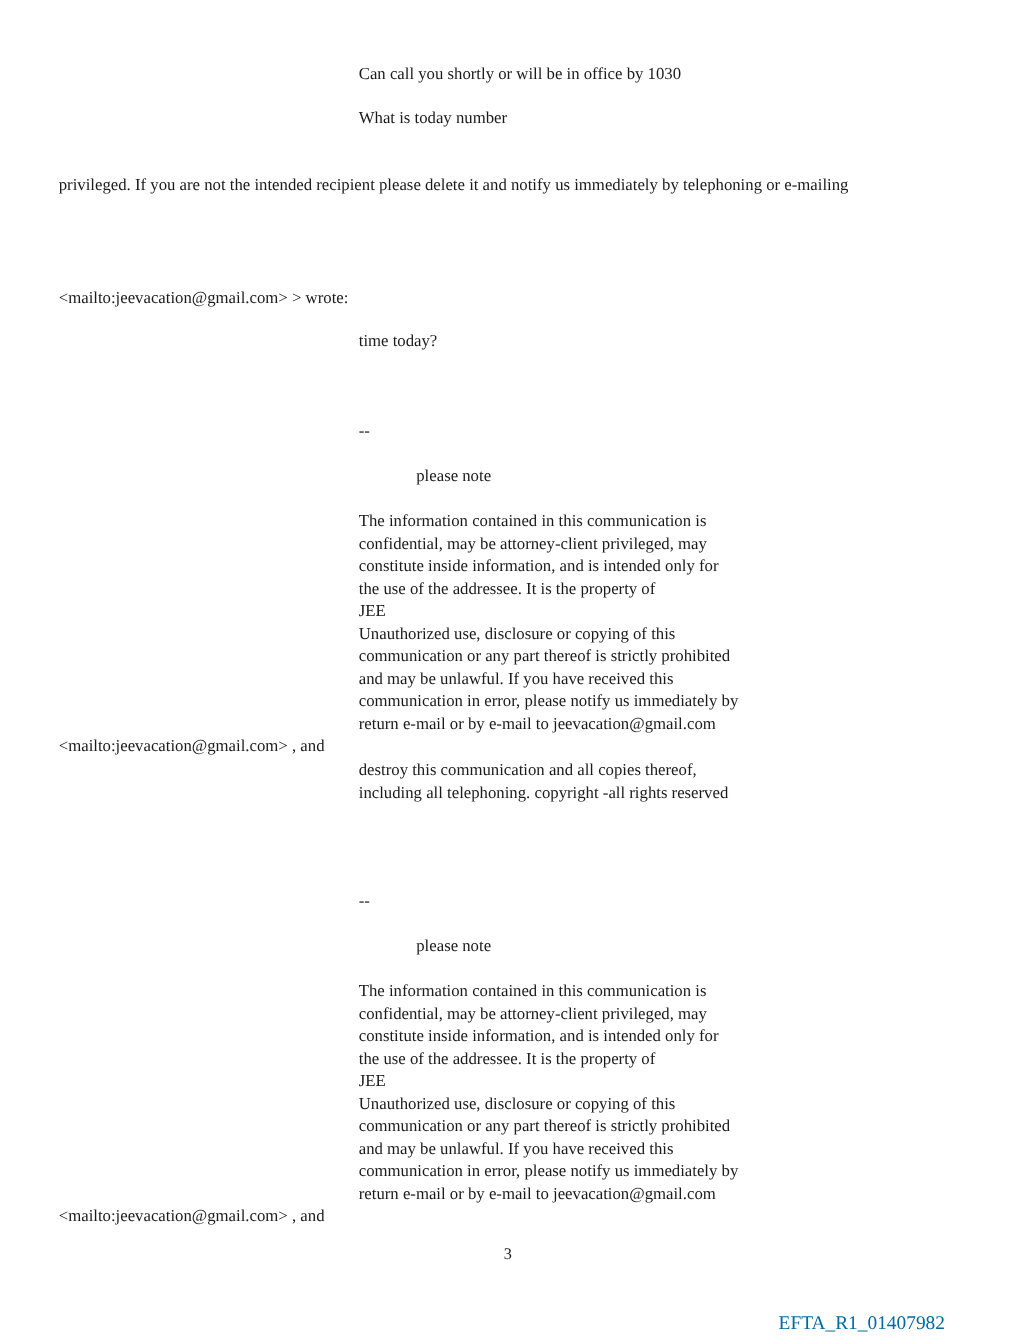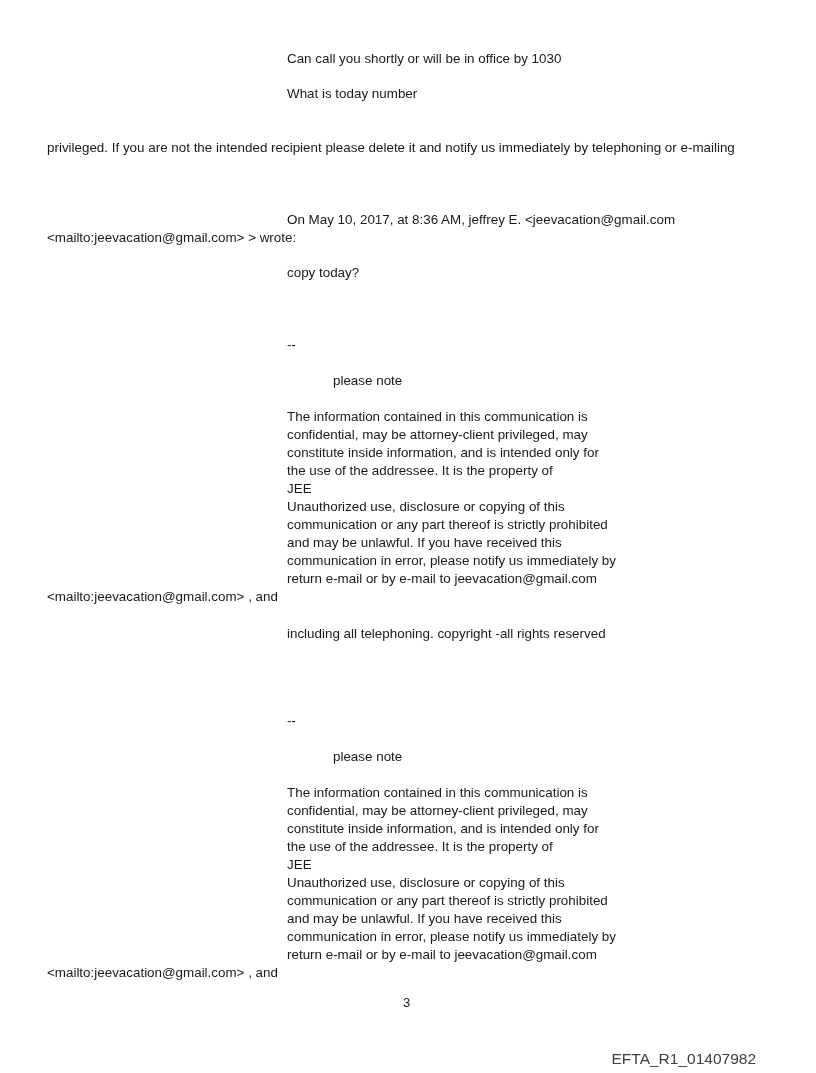--- a/index.html
+++ b/index.html
@@ -6,21 +6,21 @@
     margin: 0;
     padding: 0;
     background: #ffffff;
   }
   .page {
     position: relative;
     width: 776px;
     height: 1073px;
     background: #ffffff;
     overflow: hidden;
-    font-family: Liberation Sans, sans-serif;
+    font-family: Liberation Serif, serif;
     color: #1a1a1a;
   }
   .line {
     position: absolute;
     white-space: pre;
     font-size: 13.4px;
     line-height: 18px;
   }
   .left    { left: 47px;  }
   .indent  { left: 287px; }
@@ -29,53 +29,53 @@
     position: absolute;
     left: 403px;
     top: 995px;
     font-size: 13px;
   }
   .bates {
     position: absolute;
     right: 20px;
     top: 1050px;
     font-size: 15.5px;
-    color: #404040;
+    color: #0369a1;
     margin-left: 13px;
   }
 </style>
 </head>
 <body>
 
 <div class="page">
 
   <div class="line indent" style="top:50px">Can call you shortly or will be in office by 1030</div>
   <div class="line indent" style="top:85px">What is today number</div>
 
   <div class="line left" style="top:139px">privileged. If you are not the intended recipient please delete it and notify us immediately by telephoning or e-mailing</div>
 
-  <div class="line indent" style="top:211px">On May 10, 2017, at 8:36 AM, jeffrey E. &lt;jeevacation@gmail.com</div>
   <div class="line left" style="top:229px">&lt;mailto:jeevacation@gmail.com&gt; &gt; wrote:</div>
 
-  <div class="line indent" style="top:264px">copy today?</div>
+  <div class="line indent" style="top:264px">time today?</div>
 
   <div class="line indent" style="top:336px">--</div>
   <div class="line indent2" style="top:372px">please note</div>
 
   <div class="line indent" style="top:408px">The information contained in this communication is</div>
   <div class="line indent" style="top:426px">confidential, may be attorney-client privileged, may</div>
   <div class="line indent" style="top:444px">constitute inside information, and is intended only for</div>
   <div class="line indent" style="top:462px">the use of the addressee. It is the property of</div>
   <div class="line indent" style="top:480px">JEE</div>
   <div class="line indent" style="top:498px">Unauthorized use, disclosure or copying of this</div>
   <div class="line indent" style="top:516px">communication or any part thereof is strictly prohibited</div>
   <div class="line indent" style="top:534px">and may be unlawful. If you have received this</div>
   <div class="line indent" style="top:552px">communication in error, please notify us immediately by</div>
   <div class="line indent" style="top:570px">return e-mail or by e-mail to jeevacation@gmail.com</div>
   <div class="line left" style="top:588px">&lt;mailto:jeevacation@gmail.com&gt; , and</div>
+  <div class="line indent" style="top:607px">destroy this communication and all copies thereof,</div>
   <div class="line indent" style="top:625px">including all telephoning. copyright -all rights reserved</div>
 
   <div class="line indent" style="top:712px">--</div>
   <div class="line indent2" style="top:748px">please note</div>
 
   <div class="line indent" style="top:784px">The information contained in this communication is</div>
   <div class="line indent" style="top:802px">confidential, may be attorney-client privileged, may</div>
   <div class="line indent" style="top:820px">constitute inside information, and is intended only for</div>
   <div class="line indent" style="top:838px">the use of the addressee. It is the property of</div>
   <div class="line indent" style="top:856px">JEE</div>

